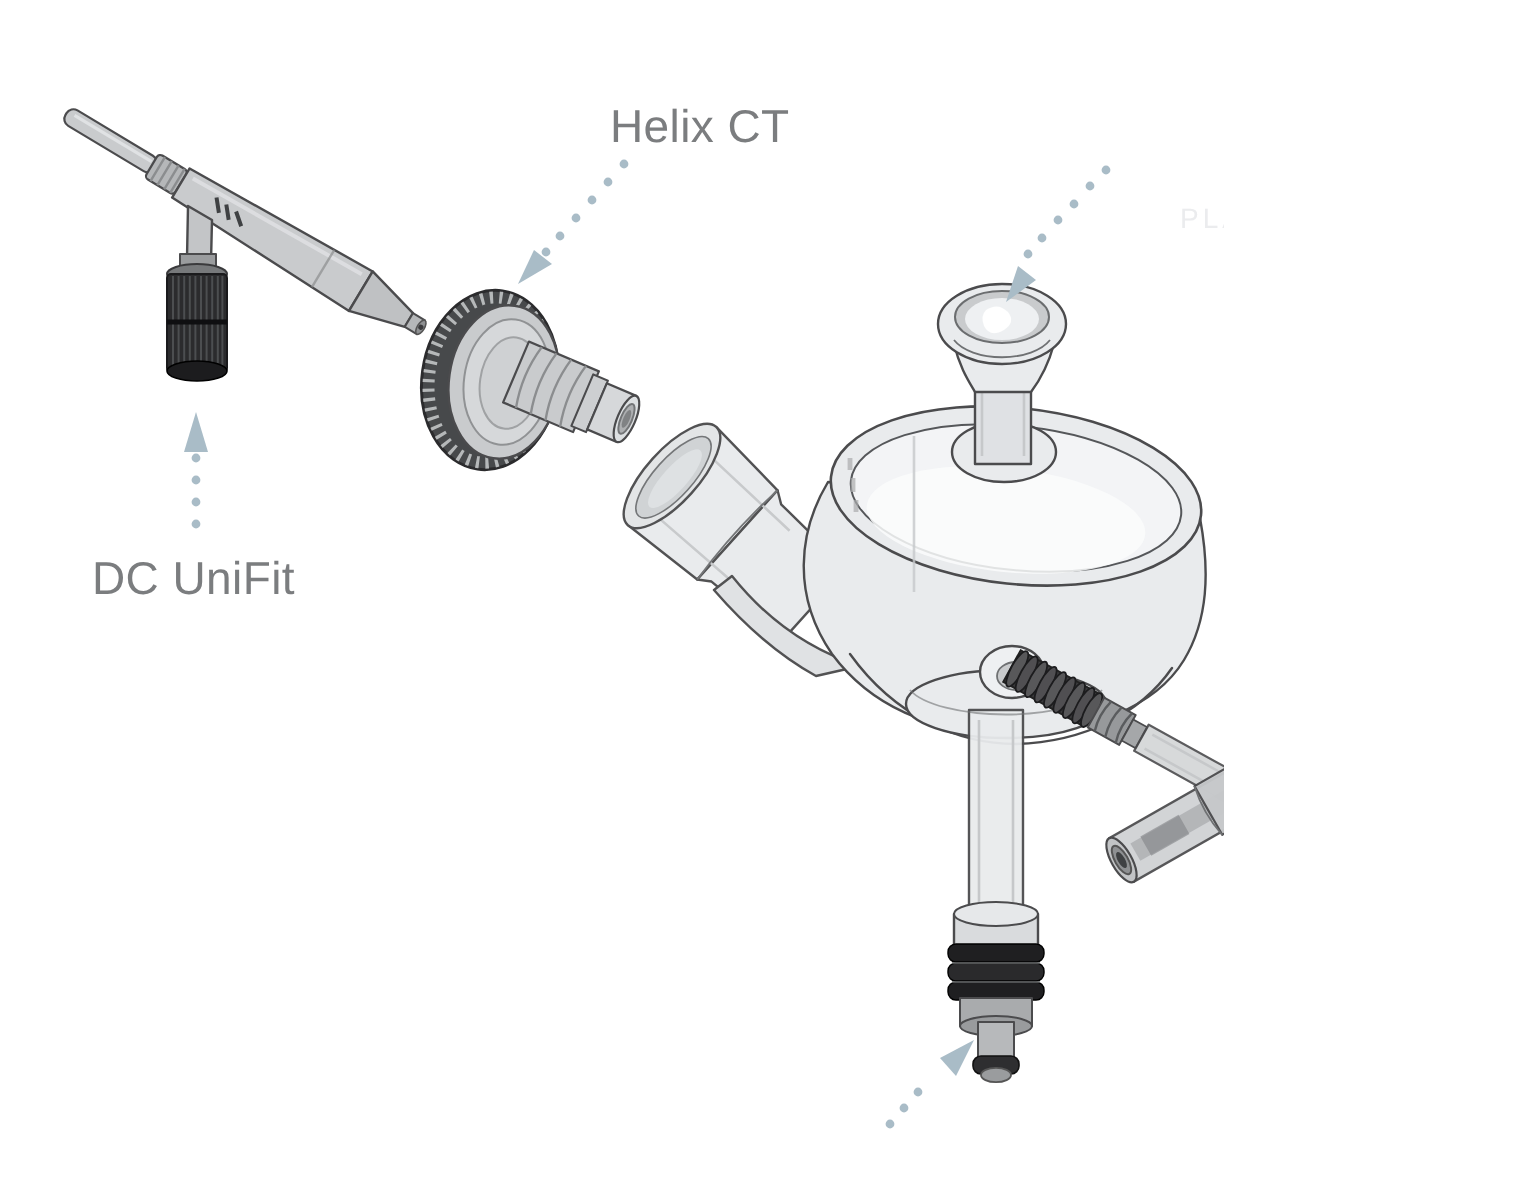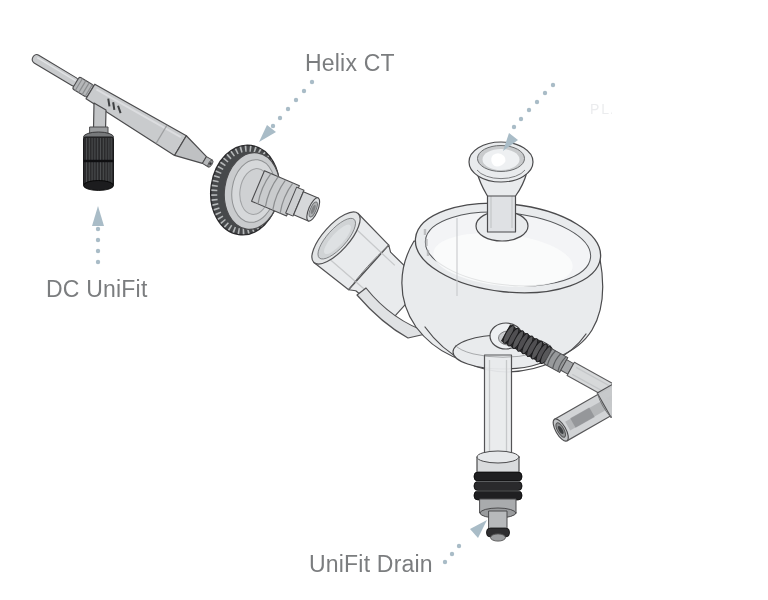--- a/index.html
+++ b/index.html
@@ -226,17 +226,16 @@
     <g>
       <circle class="arrowdot" cx="445" cy="562" r="2.2"></circle>
         <circle class="arrowdot" cx="452" cy="554" r="2.2"></circle>
       <circle class="arrowdot" cx="459" cy="546" r="2.2"></circle>
       <polygon class="arrowhead" points="487,520 470,529 478,538"></polygon>
     </g>
   </svg>
 
   <div class="part-label" style="left:305px;top:51px">Helix CT</div>
   <div class="part-label" style="left:46px;top:277px">DC UniFit</div>
-  <div class="part-label" style="left:309px;top:552px">UniFit Drain</div>
 
   <div class="watermark wm-upper">PLASM</div>
   <div class="watermark wm-lower">MIXING CHAMB</div>
 </div>
 
 </body></html>

